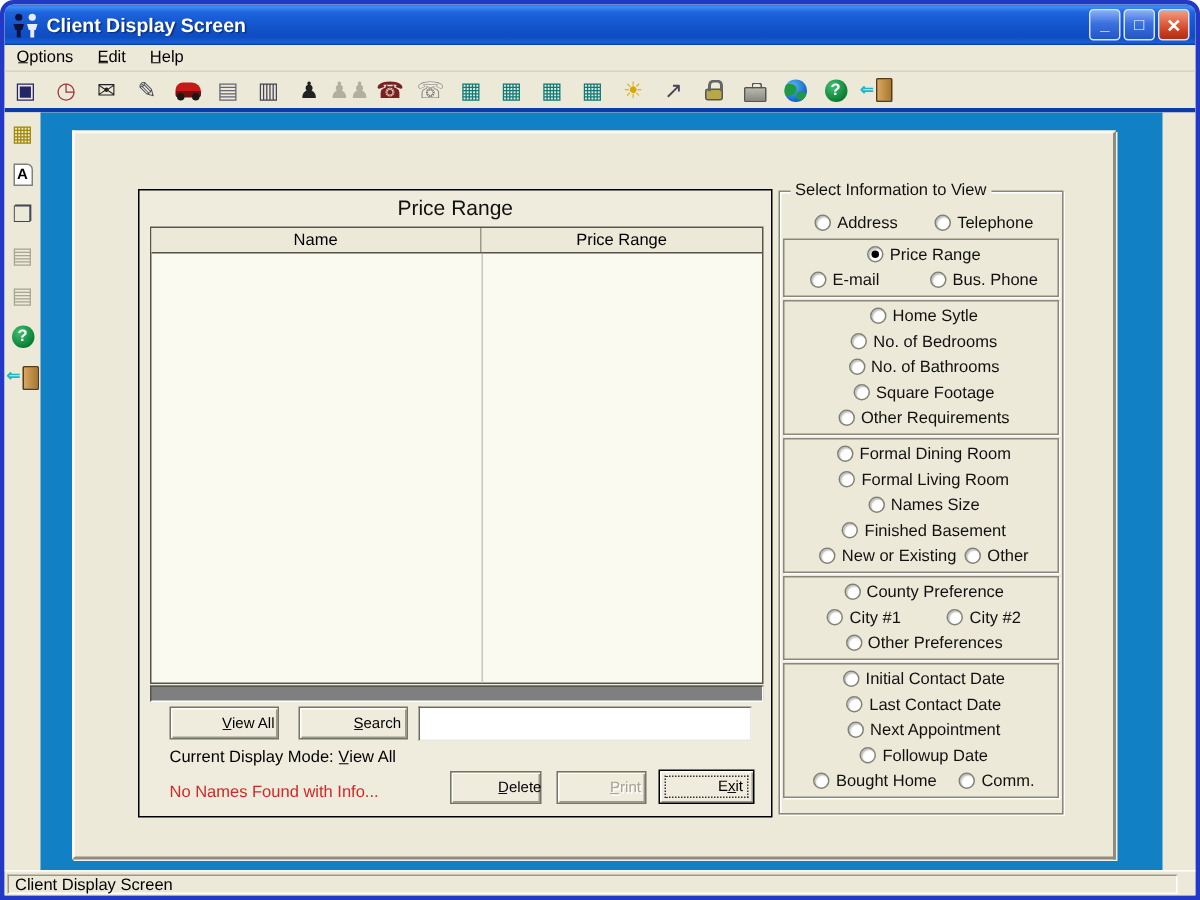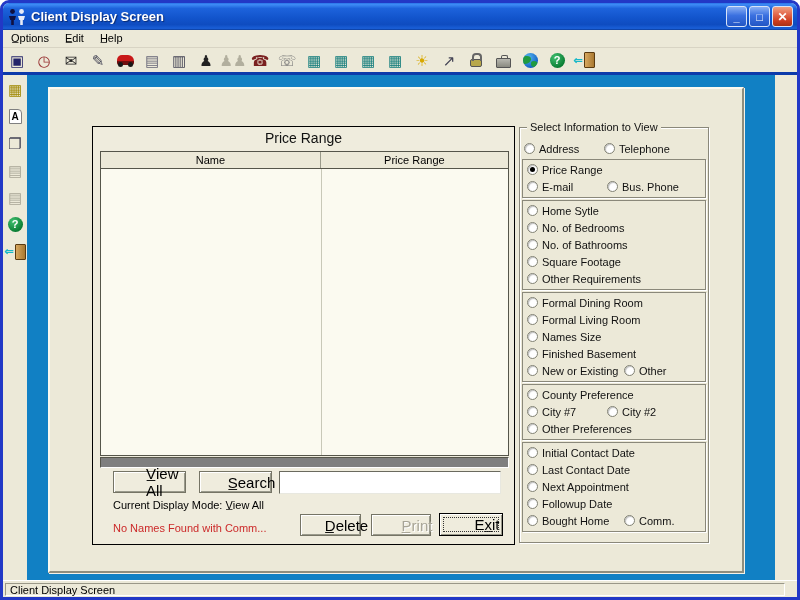--- a/index.html
+++ b/index.html
@@ -70,38 +70,38 @@
   .grid { position:absolute; left:7px; top:24px; width:409px; height:305px; border:1px solid #55554a; background:#fbfaf0; }
   .grid-header { display:flex; height:17px; background:#ECE9D8; border-bottom:1px solid #55554a; font-size:11px; }
   .gh { display:flex; align-items:center; justify-content:center; cursor:pointer; }
   .gh1 { width:54%; border-right:1px solid #9a9a8a; }
   .gh2 { flex:1; }
   .grid-body { position:absolute; left:0; right:0; top:17px; bottom:0; cursor:default; }
   .grid-divider { position:absolute; left:54%; top:0; bottom:0; width:1px; background:#c8c8b8; }
   .hscroll { position:absolute; left:7px; top:330px; width:409px; height:11px; background:#7f7f7f;
     border:1px solid; border-color:#55554a #fff #fff #55554a; cursor:pointer; }
 
-  .btn { position:absolute; height:22px; background:#efecdd; border:1px solid #757465; font-size:15px; color:#000;
+  .btn { position:absolute; height:22px; background:#efecdd; border:1px solid #757465; font-size:10px; color:#000;
     box-shadow:inset 1px 1px 0 #fff, inset -1px -1px 0 #9a9a8c; display:flex; align-items:center; justify-content:center; cursor:pointer;padding-left:32px; }
   .btn-viewall { left:20px; top:344px; width:73px; }
   .btn-search { left:106px; top:344px; width:73px; }
   .search-input { position:absolute; left:186px; top:344px; width:222px; height:23px; background:#fff;
     border:1px solid; border-color:#6a6a5e #e8e8e0 #e8e8e0 #6a6a5e; font-size:12px; padding:0 3px; font-family:"Liberation Sans",sans-serif; }
   .mode-text { position:absolute; left:20px; top:372px; font-size:11px; color:#000; }
   .red-text { position:absolute; left:20px; top:395px; font-size:11px; }
   .btn-delete { left:207px; top:387px; width:61px; }
   .btn-print { left:278px; top:387px; width:60px; color:#a7a496; text-shadow:1px 1px 0 #fff; cursor:default; }
   .btn-exit { left:346px; top:386px; width:64px; height:23px; border:1px solid #000; position:absolute; }
   .btn-exit::after { content:""; position:absolute; inset:3px; border:1px dotted #333; }
 
   
   .info-box { position:absolute; left:469px; top:38px; width:190px; height:416px;
     border:1px solid #8a887a; box-shadow:1px 1px 0 #fff, inset 1px 1px 0 #fff; padding-top:12px; }
   .info-legend { position:absolute; top:-7px; left:7px; background:#ECE9D8; padding:0 3px; font-size:11px; color:#111; }
-  .row { display:flex; padding-left:4px; height:17px; align-items:center; }
+  .row { display:flex; padding-left:4px; height:17px; align-items:center;justify-content:center; }
   .opt { display:inline-flex; align-items:center; gap:4px; font-size:11px; color:#111; cursor:pointer; white-space:nowrap; }
   .pair-a .opt:first-child { width:80px; }
   .pair-b .opt:first-child { width:97px; }
   .radio { width:11px; height:11px; flex:none; border-radius:50%; background:#fff; border:1px solid #828274;
     box-shadow:inset 1px 1px 1px rgba(0,0,0,.25); position:relative; }
   .radio.checked::after { content:""; position:absolute; left:2px; top:2px; width:5px; height:5px; border-radius:50%; background:#000; }
   .sect { border:1px solid #8a887a; box-shadow:1px 1px 0 #fff; margin:2px 2px 0 2px; padding:1px 0 2px 0; }
 
   
   .statusbar { position:absolute; left:0; right:0; bottom:0; height:17px; background:#ECE9D8; border-top:1px solid #fff; }
@@ -202,21 +202,21 @@
               <div class="grid-divider"></div>
             </div>
           </div>
           <div class="hscroll"></div>
 
           <div class="btn btn-viewall">V̲iew All</div>
           <div class="btn btn-search">S̲earch</div>
           <input class="search-input" type="text" value="" style="">
 
           <div class="mode-text">Current Display Mode: V̲iew All</div>
-          <div class="red-text" style="color:#CC2929;">No Names Found with Comm...</div>
+          <div class="red-text" style="color:#CC2929;">No Names Found with Info...</div>
 
           <div class="btn btn-delete">D̲elete</div>
           <div class="btn btn-print">P̲rint</div>
           <div class="btn btn-exit">Ex̲it</div>
         </div>
 
         <div class="info-box">
           <span class="info-legend">Select Information to View</span>
 
           <div class="row pair-a">
@@ -322,21 +322,21 @@
           <div class="sect">
             <div class="row">
               <label class="opt">
                   <span class="radio"></span>
                   <span>County Preference</span>
                 </label>
             </div>
             <div class="row pair-a">
               <label class="opt">
                   <span class="radio"></span>
-                  <span>City #7</span>
+                  <span>City #1</span>
                 </label>
               <label class="opt">
                   <span class="radio"></span>
                   <span>City #2</span>
                 </label>
             </div>
             <div class="row">
               <label class="opt">
                   <span class="radio"></span>
                   <span>Other Preferences</span>

